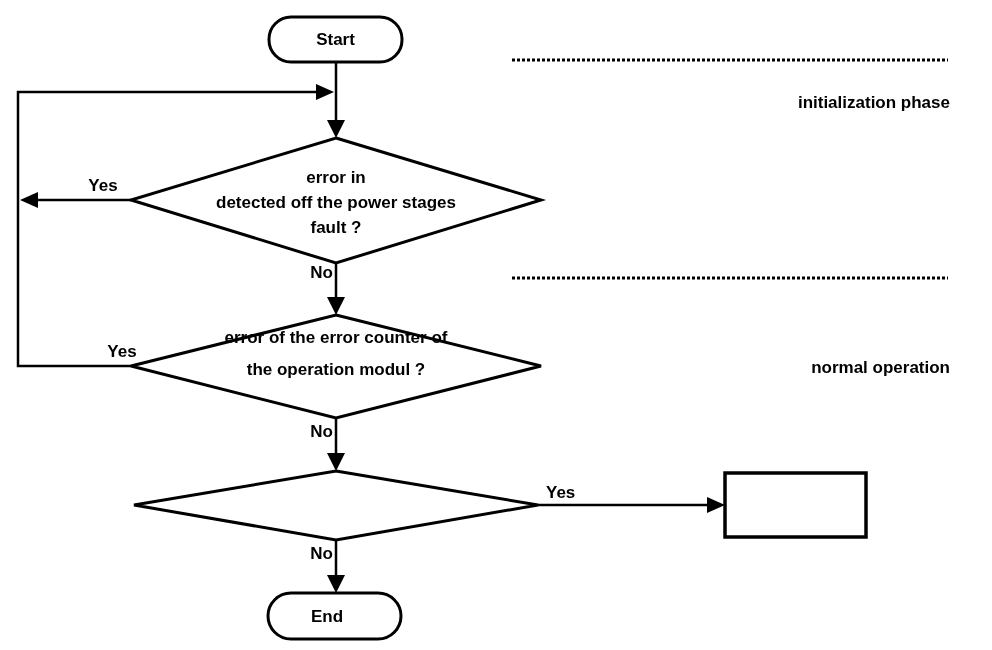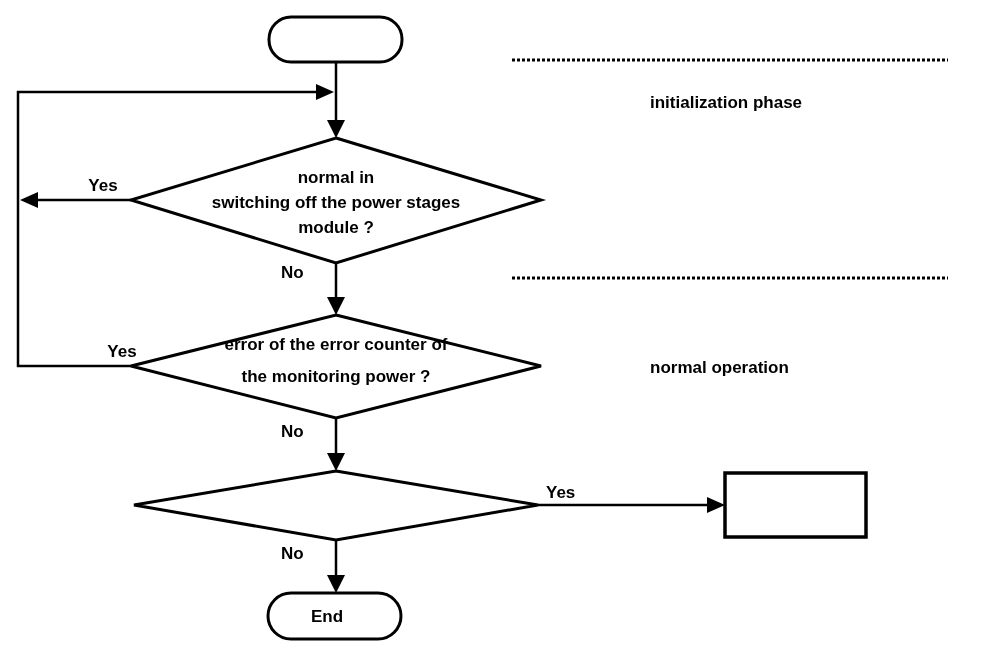--- a/index.html
+++ b/index.html
@@ -32,21 +32,21 @@
   .lbl.multiline div {
     text-align: center;
   }
   .node-text {
     display: flex;
     flex-direction: column;
     align-items: center;
     justify-content: center;
   }
   .right-align {
-    text-align: left;
+    text-align: right;
   }
   .left-align {
     text-align: left;
   }
 </style>
 </head>
 <body>
 
 <div class="stage">
 
@@ -87,30 +87,31 @@
       <rect x="725" y="473" width="141" height="64" stroke-width="3.5"></rect>
       <rect x="268" y="593" width="133" height="46" rx="23" ry="23" stroke-width="3"></rect>
     </g>
 
     <g stroke="#000000" stroke-width="3" stroke-dasharray="3 2" fill="none">
       <line x1="512" y1="60" x2="948" y2="60"></line>
       <line x1="512" y1="278" x2="948" y2="278"></line>
     </g>
   </svg>
 
+  <div class="lbl node-text" style="left:269px; top:17px; width:133px; height:45px;">Start</div>
 
   <div class="lbl multiline node-text" style="left:176px; top:152px; width:320px; height:100px;">
-    <div>normal in</div>
-    <div>switching off the power stages</div>
-    <div>module ?</div>
+    <div>error in</div>
+    <div>detected off the power stages</div>
+    <div>fault ?</div>
   </div>
 
-  <div class="lbl multiline node-text" style="left:176px; top:333px; width:320px; height:54px;gap:7px;">
+  <div class="lbl multiline node-text" style="left:176px; top:326px; width:320px; height:54px;gap:7px;">
     <div>error of the error counter of</div>
-    <div>the monitoring power ?</div>
+    <div>the operation modul ?</div>
   </div>
 
 
 
   <div class="lbl node-text" style="left:268px; top:593px; width:118px; height:46px;">End</div>
 
   <div class="lbl" style="left:80px;  top:173px; width:46px;">Yes</div>
   <div class="lbl right-align" style="left:281px; top:260px; width:52px;">No</div>
 
   <div class="lbl" style="left:98px;  top:339px; width:48px;">Yes</div>

